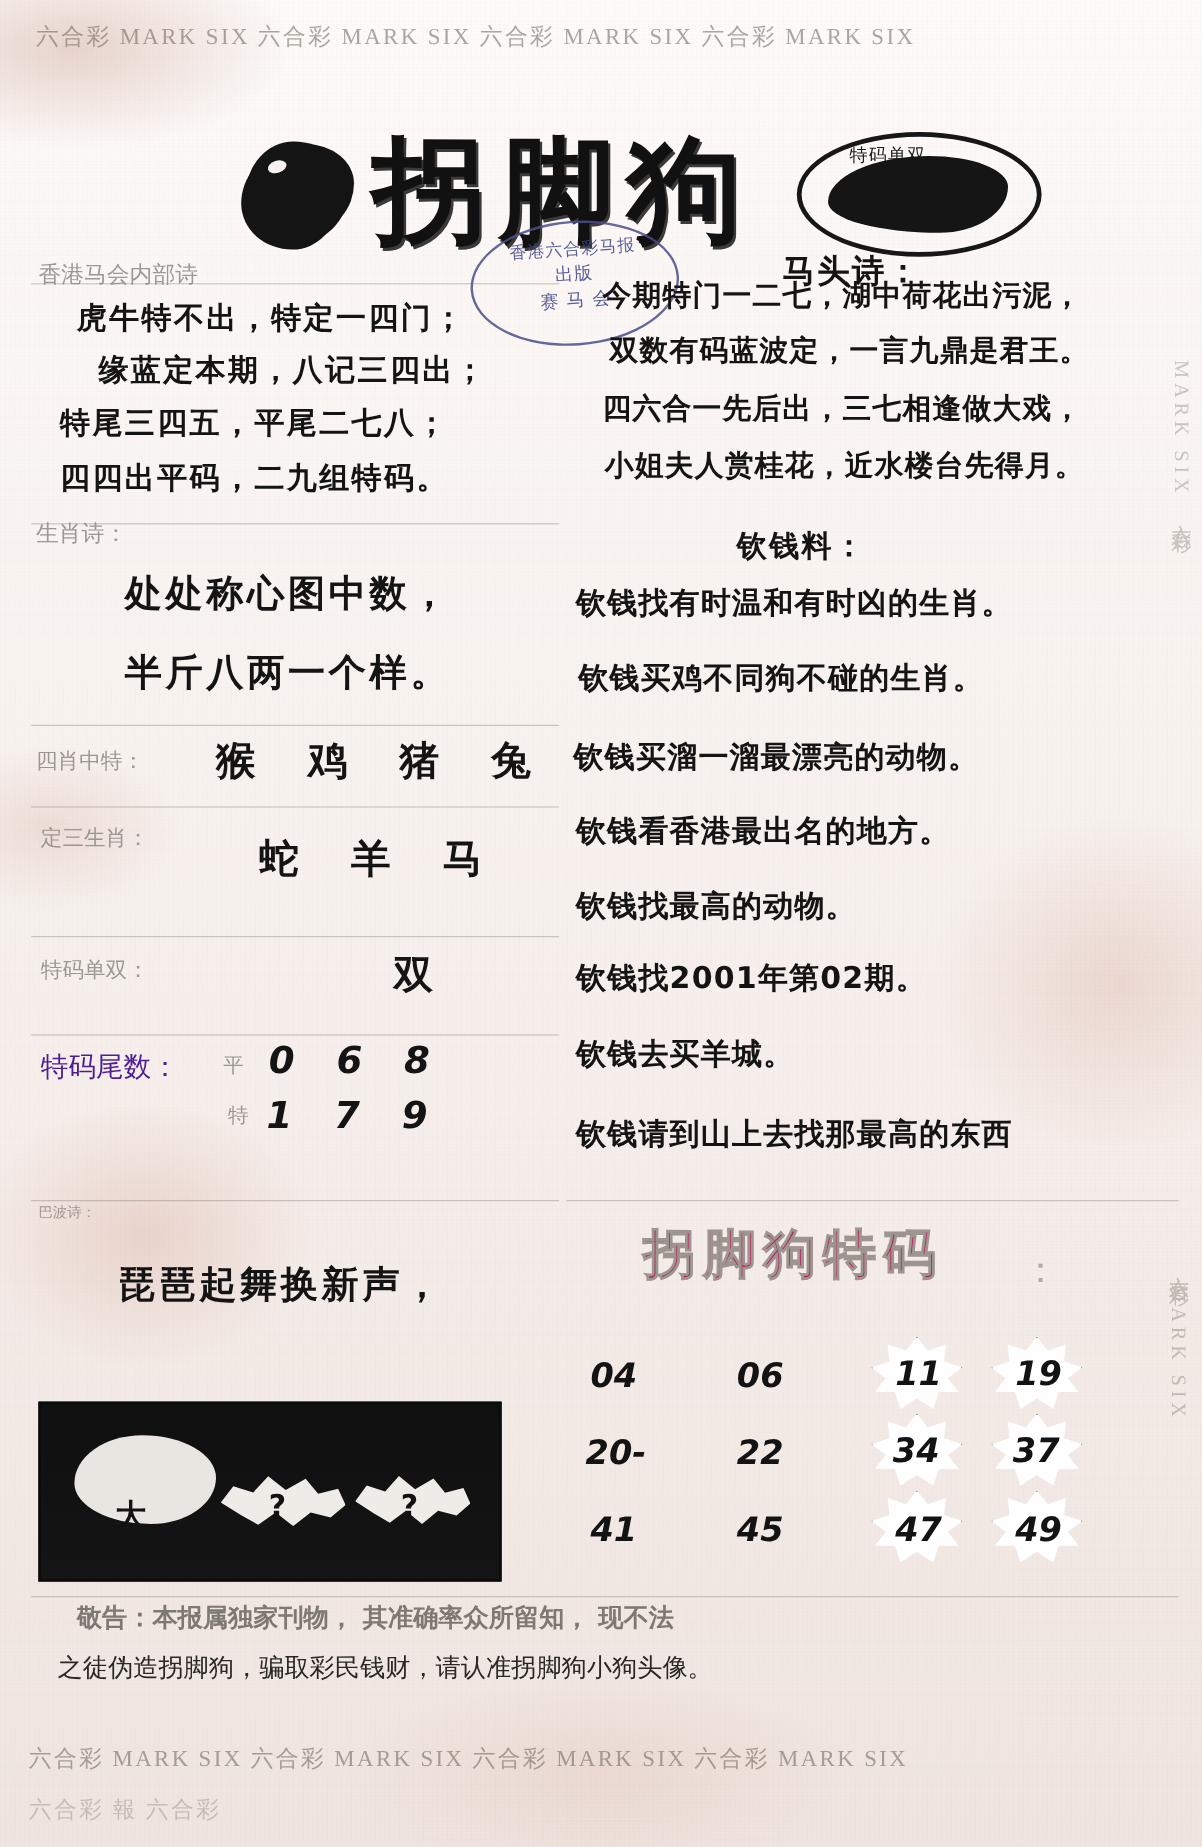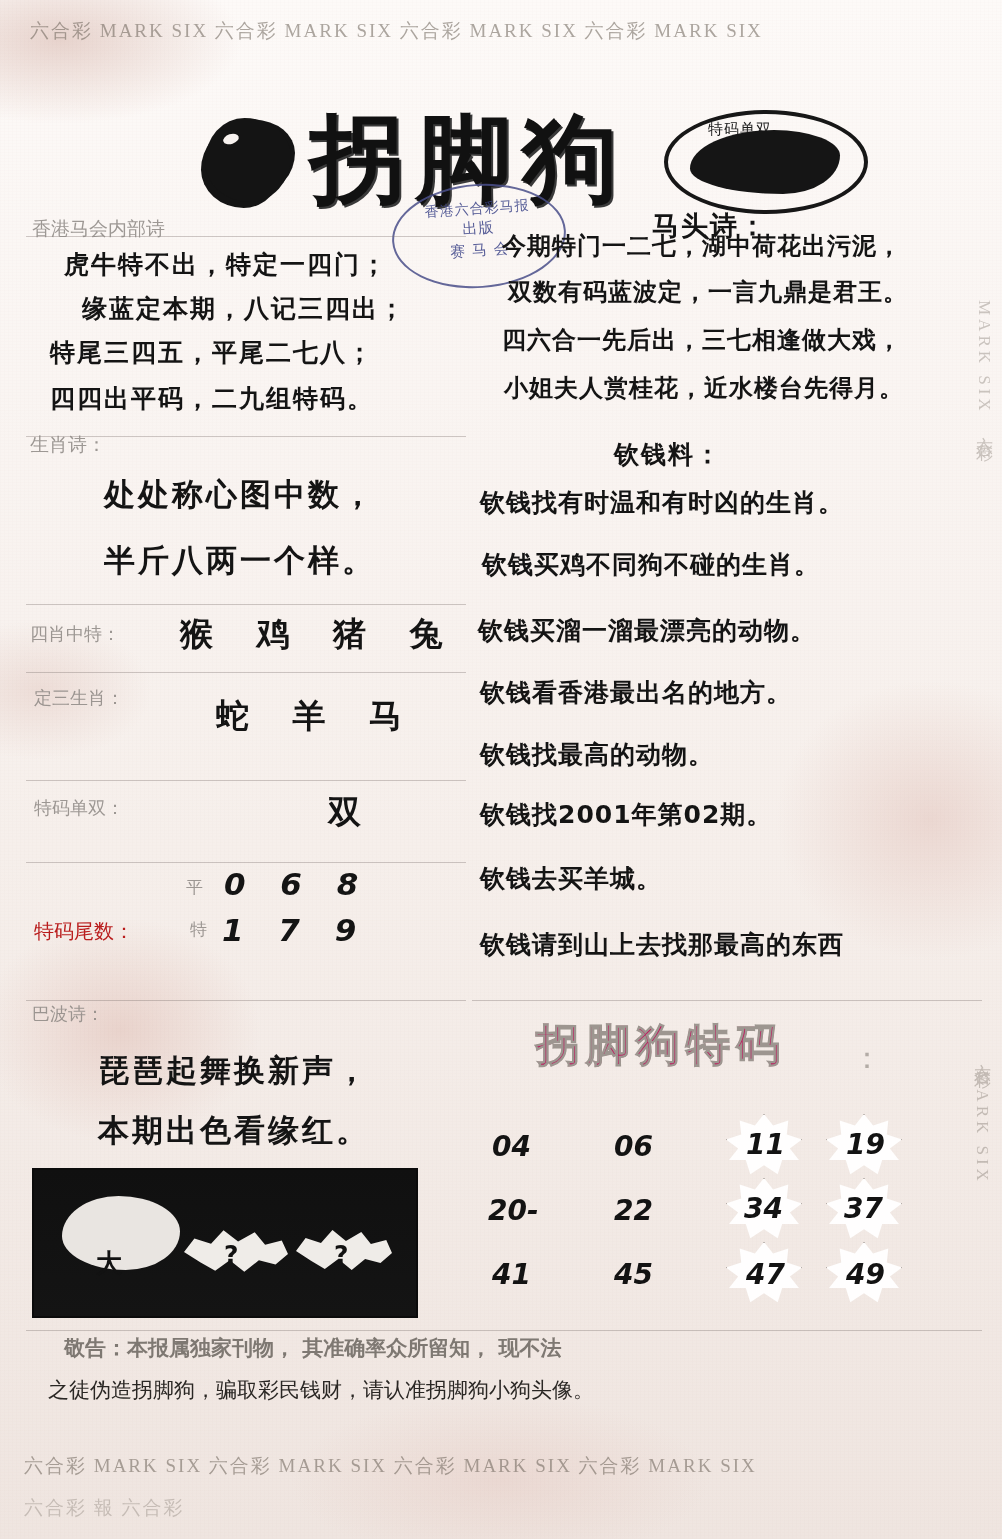--- a/index.html
+++ b/index.html
@@ -111,25 +111,24 @@
   .faint{
     position:absolute;
     color:#8d8884;
     font-size:19px;
     white-space:nowrap;
     opacity:.85;
     font-family:"DejaVu Sans", sans-serif;
   }
   .lbl{
     position:absolute;
-    color:#b91c1c;
-    font-size:20px;
-    white-space:nowrap;
-    font-family:"DejaVu Sans", sans-serif;
-    margin-top:44px;
+    color:#4c1d95;
+    font-size:23px;
+    white-space:nowrap;
+    font-family:"DejaVu Sans", sans-serif;
   }
 
   
   .poem-l{font-size:25px;letter-spacing:2px;}
   
   .poem-r{font-size:24px;letter-spacing:1px;}
 
   .big2{font-size:31px;letter-spacing:3px;}
   .zodiac{font-size:33px;letter-spacing:16px;}
   .tails{font-size:31px;letter-spacing:12px;font-style:italic;}
@@ -264,23 +263,22 @@
 
   <div class="faint" style="left:34px;top:796px;font-size:18px;">特码单双：</div>
   <div class="hw" style="left:328px;top:790px;font-size:33px;">双</div>
 
   <div class="lbl" style="left:34px;top:874px;">特码尾数：</div>
   <div class="faint" style="left:186px;top:876px;font-size:17px;">平</div>
   <div class="faint" style="left:190px;top:918px;font-size:17px;">特</div>
   <div class="hw tails" style="left:224px;top:866px;">0 6 8</div>
   <div class="hw tails" style="left:222px;top:912px;">1 7 9</div>
 
-  <div class="faint" style="left:32px;top:1002px;font-size:18px;">巴波诗：</div>
+  <div class="faint" style="left:32px;top:1002px;font-size:12px;">巴波诗：</div>
   <div class="hw big2" style="left:98px;top:1050px;">琵琶起舞换新声，</div>
-  <div class="hw big2" style="left:98px;top:1110px;">本期出色看缘红。</div>
 
   <div class="photo">
     <div class="band"></div>
     <div class="shape-a"></div>
     <div class="shape-b"></div>
     <div class="shape-c"></div>
     <div class="cn" style="left:62px;top:76px;">大</div>
     <div class="q" style="left:190px;top:70px;">?</div>
     <div class="q" style="left:300px;top:70px;">?</div>
   </div>

